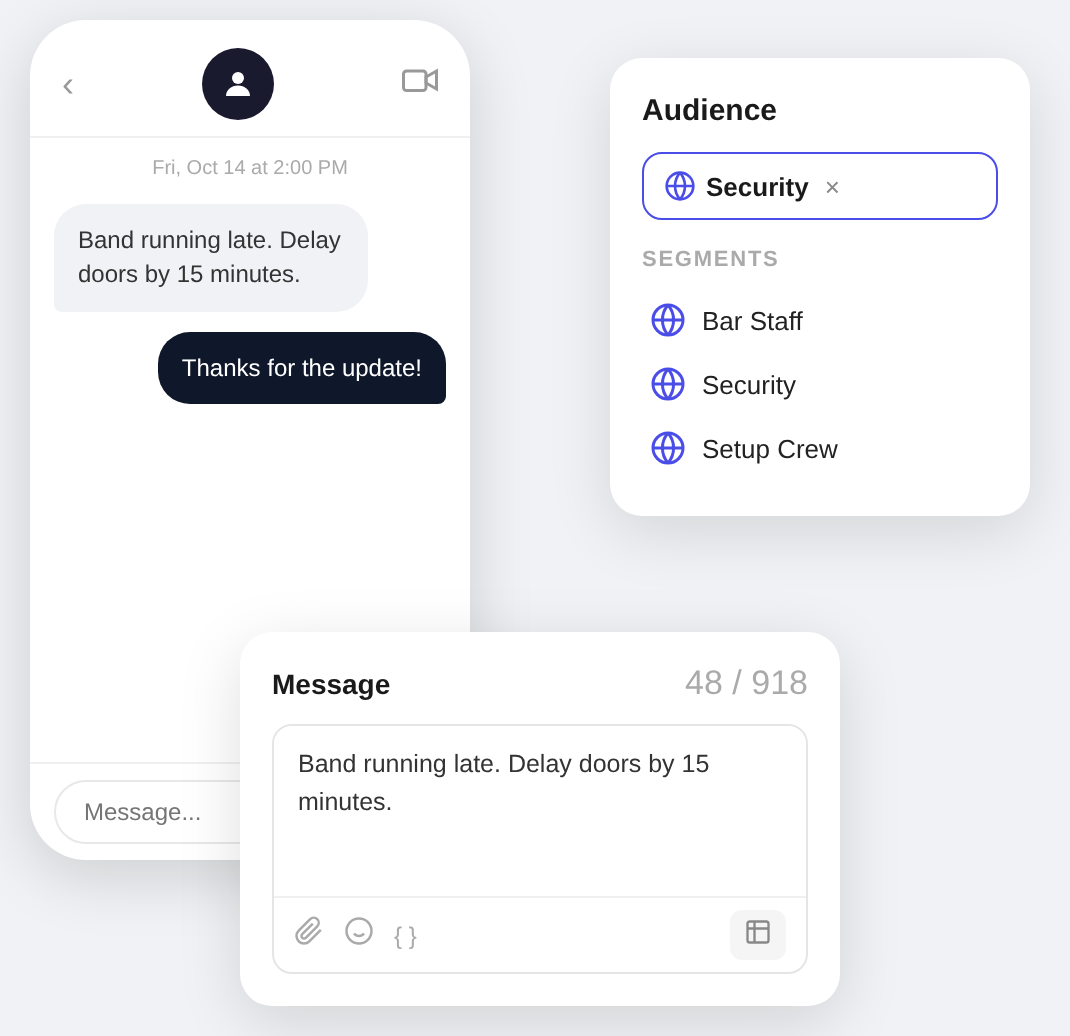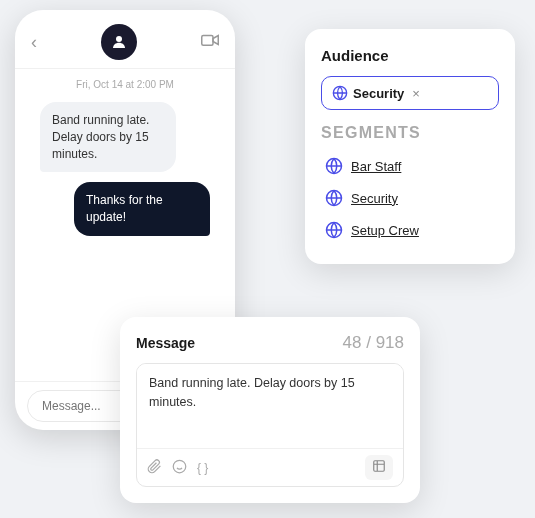--- a/index.html
+++ b/index.html
@@ -53,21 +53,21 @@
       font-size: 16px;
     }
 
     .phone-video-icon {
       color: #999;
       font-size: 16px;
     }
 
     .phone-body {
       flex: 1;
-      padding: 10px 25px;
+      padding: 10px 12px;
       display: flex;
       flex-direction: column;
       gap: 10px;
       overflow: hidden;
     }
 
     .chat-timestamp {
       text-align: center;
       font-size: 10px;
       color: #aaa;
@@ -156,21 +156,21 @@
     }
 
     .tag-remove {
       color: #888;
       font-size: 13px;
       cursor: pointer;
       margin-left: 2px;
     }
 
     .segments-label {
-      font-size: 16px;
+      font-size: 11px;
       font-weight: 700;
       color: #aaa;
       letter-spacing: 0.08em;
       text-transform: uppercase;
       margin-bottom: 8px;
     }
 
     .segment-item {
       display: flex;
       align-items: center;
@@ -183,21 +183,20 @@
     .segment-icon {
       width: 18px;
       height: 18px;
       color: #4a4de8;
     }
 
     .segment-name {
       font-size: 13px;
       color: #222;
       font-weight: 500;
-      text-decoration: underline;
     }
 
     
     .message-panel {
       position: absolute;
       left: 120px;
       bottom: 15px;
       width: 300px;
       background: #fff;
       border-radius: 16px;

